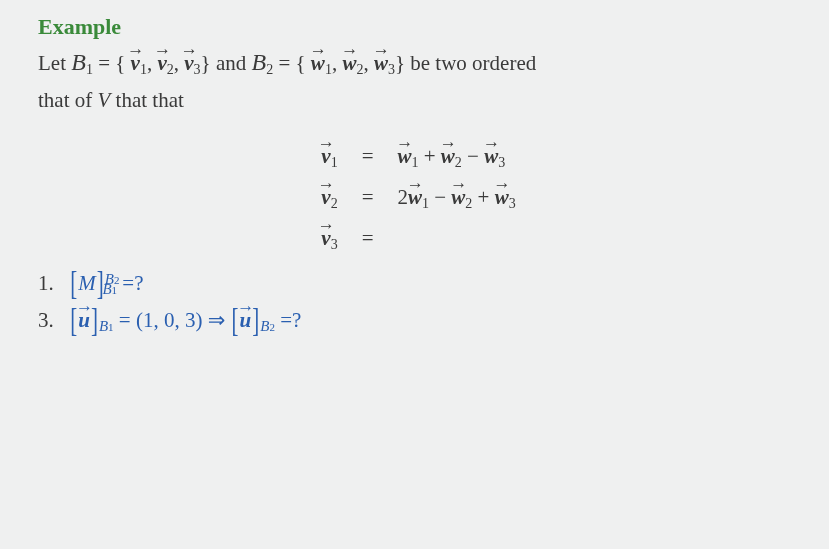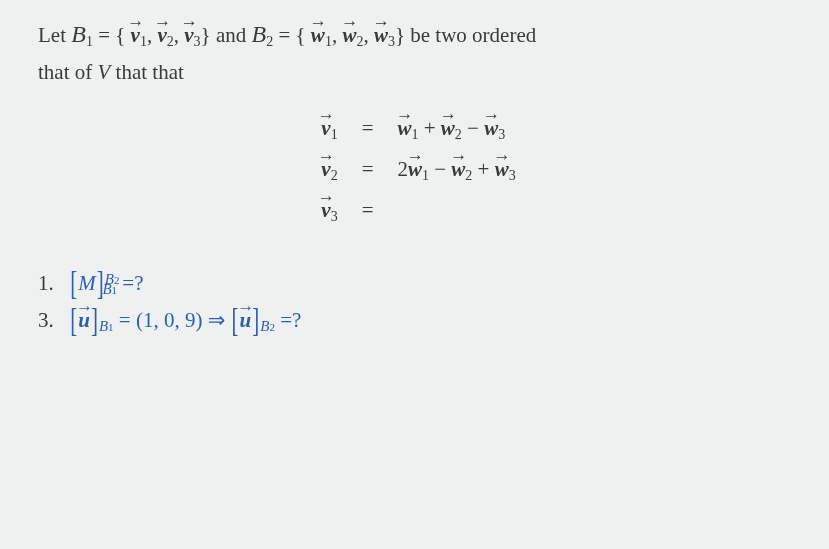--- a/index.html
+++ b/index.html
@@ -52,21 +52,21 @@
     font-style: normal;
     font-weight: normal;
     font-size: 0.82em;
   }
   .eqblock {
     display: grid;
     grid-template-columns: auto auto auto;
     column-gap: 24px;
     row-gap: 14px;
     width: max-content;
-    margin: 26px auto 46px auto;
+    margin: 26px auto 18px auto;
     align-items: baseline;
   }
   .eqblock .eq { text-align: center; }
   .list {
     margin-top: 8px;
   }
   .li {
     margin: 10px 0;
   }
   .num {
@@ -77,20 +77,21 @@
   .blue { color: #2a5fb0; }
   .orange { color: #d97722; }
   .it { font-style: italic; }
   .br { display:inline-block; transform: scaleY(1.6); padding: 0 1px;}
 </style>
 </head>
 <body>
 
 <div class="page">
 
+  <div class="title">Example</div>
 
   <div class="intro">
     <span>Let</span>
     <span class="scriptB">B</span><sub>1</sub>
     <span> = </span><span>{</span>
     <span class="vec">v</span><sub>1</sub>,
     <span class="vec">v</span><sub>2</sub>,
     <span class="vec">v</span><sub>3</sub><span>}</span>
     <span> and </span>
     <span class="scriptB">B</span><sub>2</sub>
@@ -124,21 +125,21 @@
     <div class="li blue">
       <span class="num">1.</span>
       <span class="br">[</span><span class="it">M</span><span class="br">]</span><sup><span class="scriptBsm">B</span><span style="font-size:11px">2</span></sup><sub style="margin-left:-17px"><span class="scriptBsm">B</span><span style="font-size:11px">1</span></sub>
       <span> =?</span>
     </div>
 
 
     <div class="li blue">
       <span class="num">3.</span>
       <span class="br">[</span><span class="vec">u</span><span class="br">]</span><sub><span class="scriptBsm">B</span><span style="font-size:11px">1</span></sub>
-      <span> = (1, 0, 9) </span><span>⇒ </span>
+      <span> = (1, 0, 3) </span><span>⇒ </span>
       <span class="br">[</span><span class="vec">u</span><span class="br">]</span><sub><span class="scriptBsm">B</span><span style="font-size:11px">2</span></sub>
       <span> =?</span>
     </div>
 
 
   </div>
 
 </div>
 
 </body></html>

